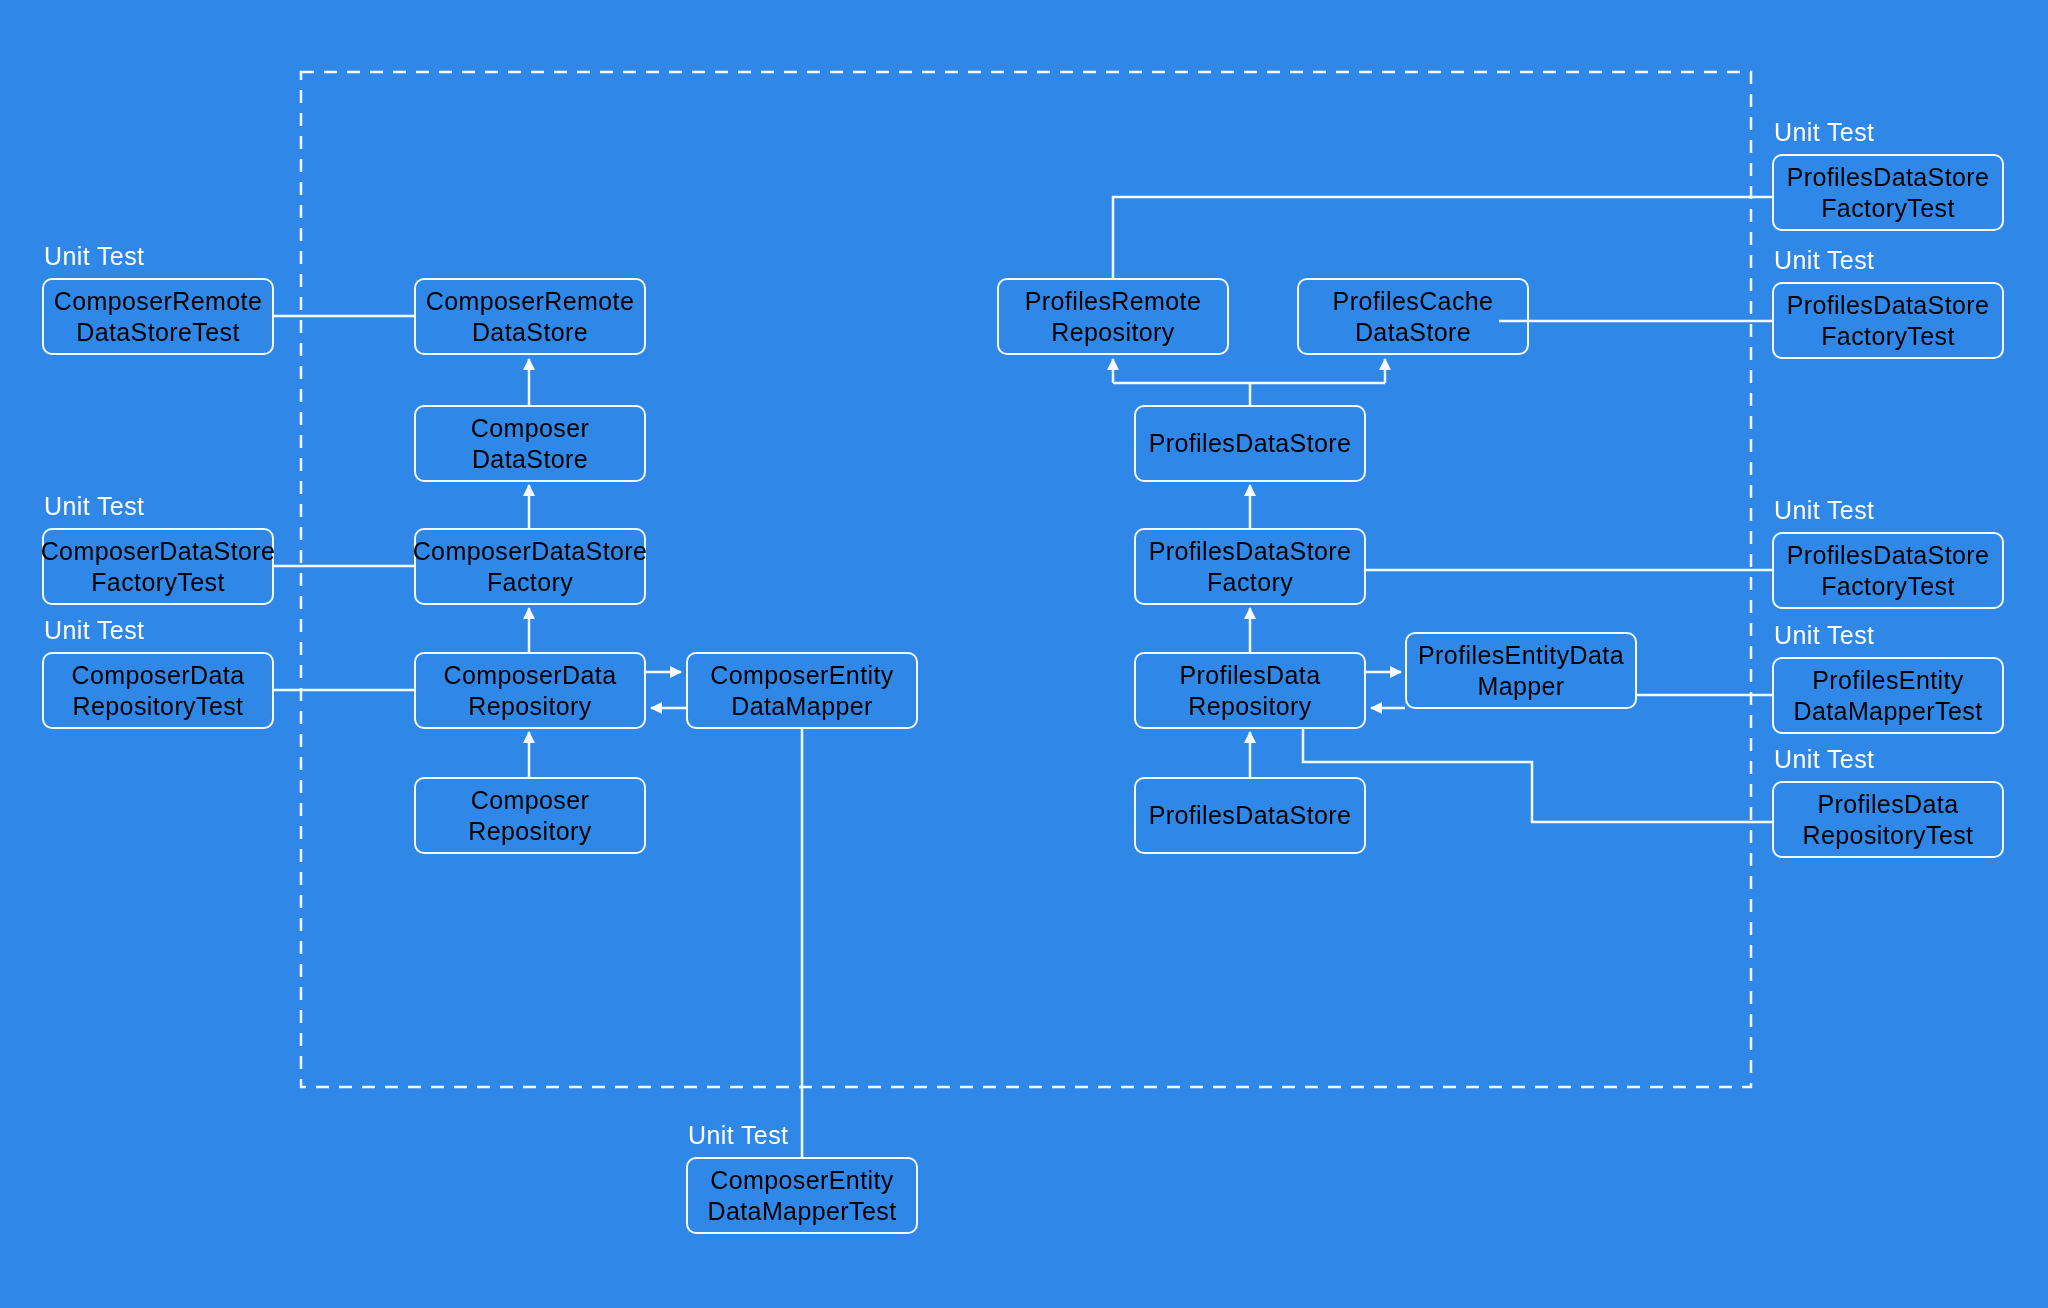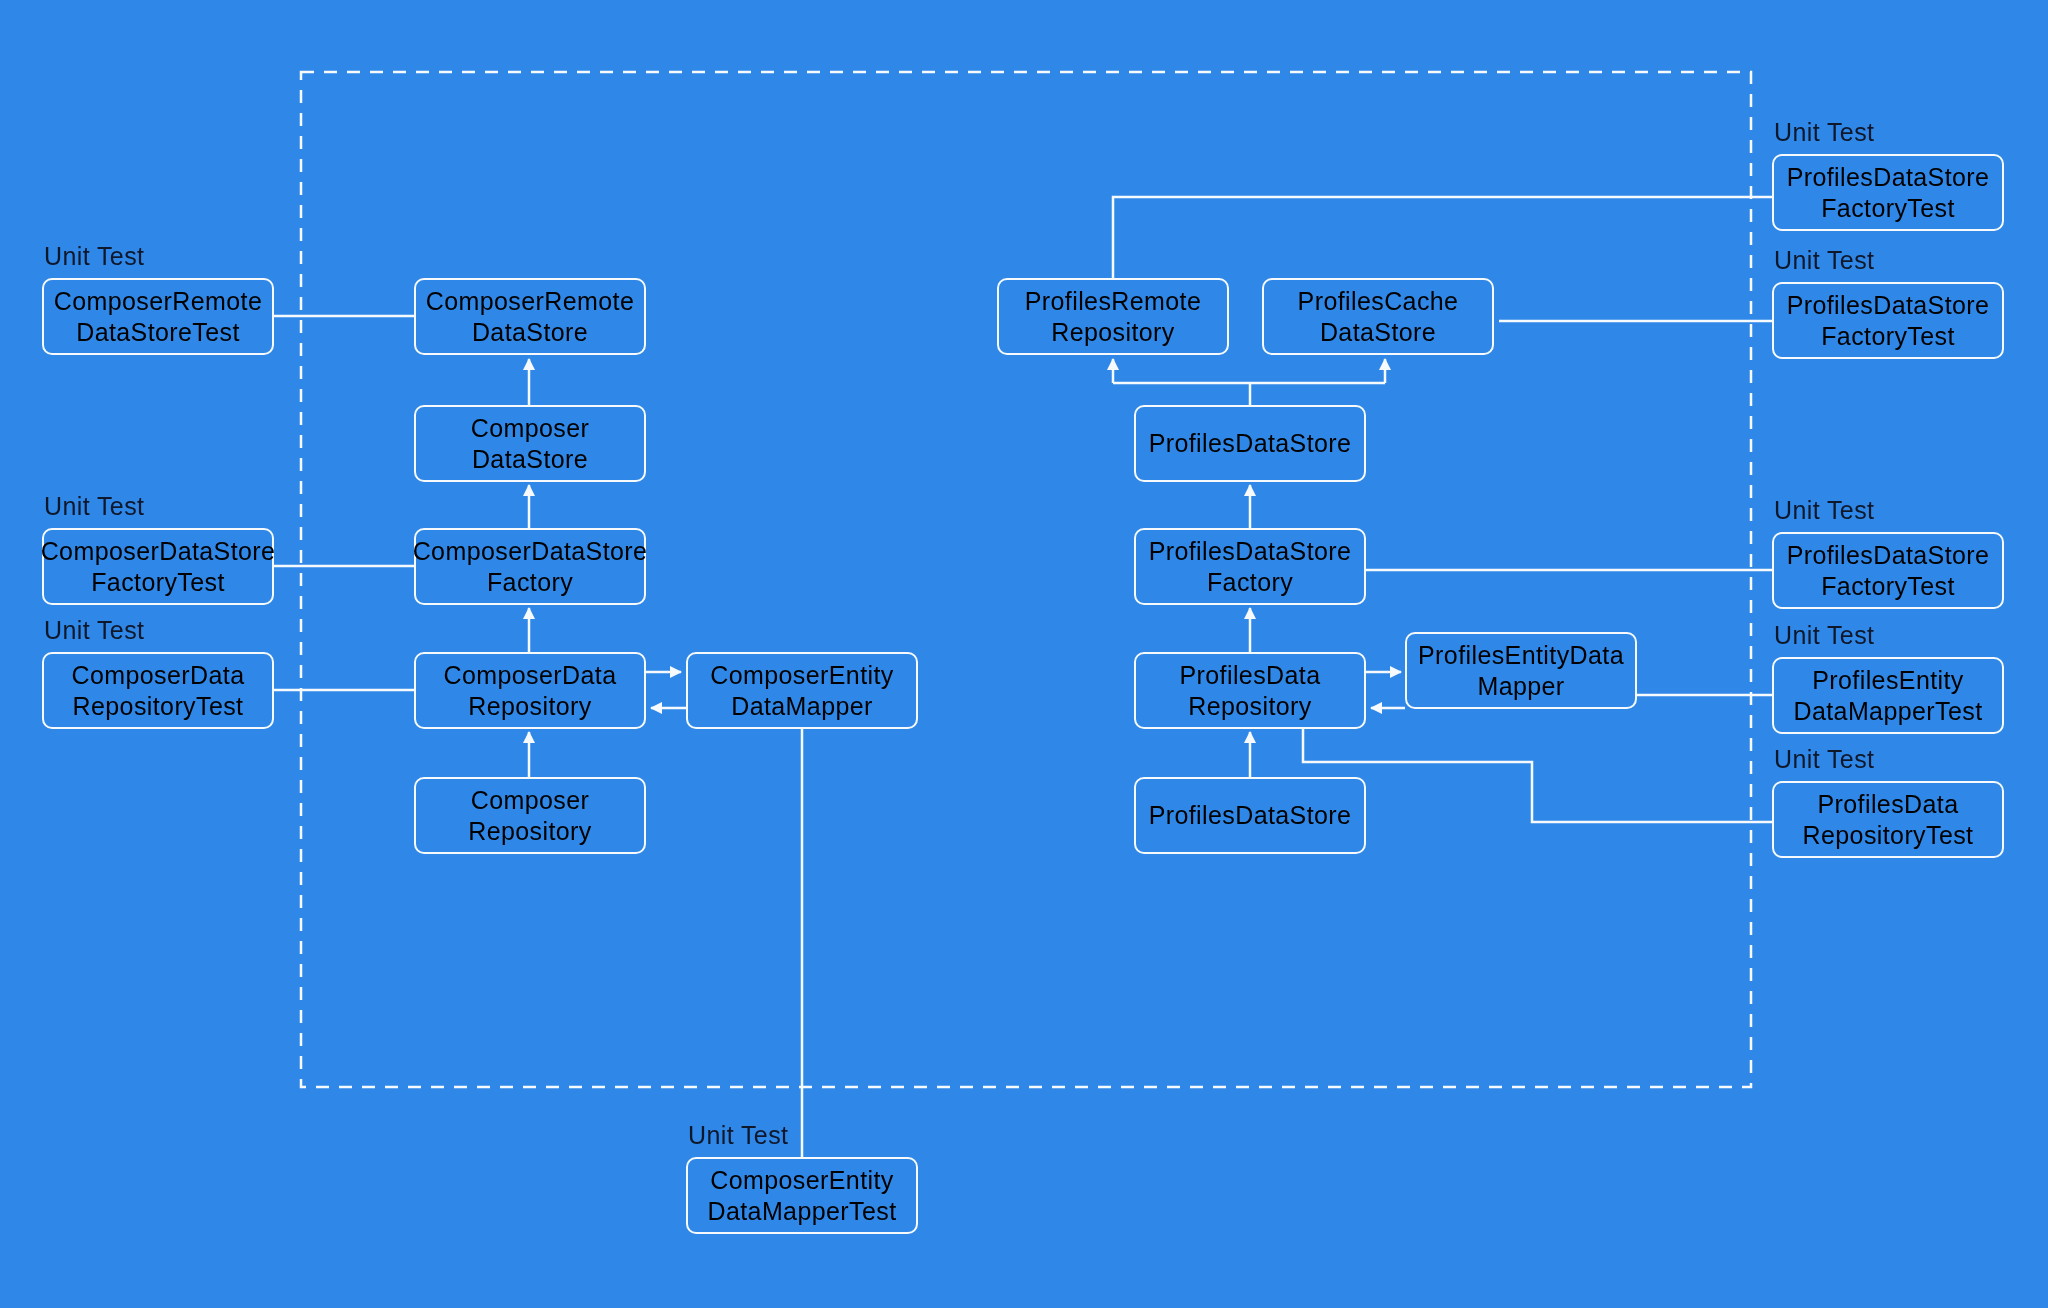--- a/index.html
+++ b/index.html
@@ -37,21 +37,21 @@
     justify-content: center;
     text-align: center;
     color: #000000;
     font-size: 25px;
     line-height: 31px;
     letter-spacing: 0.4px;
     white-space: pre-line;
   }
   .unit-label {
     position: absolute;
-    color: #0f172a;
+    color: #ffffff;
     font-size: 25px;
     line-height: 28px;
     letter-spacing: 0.4px;
     white-space: nowrap;
   }
 </style>
 </head>
 <body>
 
 <div id="canvas">
@@ -132,21 +132,21 @@
 Repository</div>
   <div class="node" style="left:686px; top:652px">ComposerEntity
 DataMapper</div>
 
   <div class="unit-label" style="left:688px; top:1121px">Unit Test</div>
   <div class="node" style="left:686px; top:1157px">ComposerEntity
 DataMapperTest</div>
 
   <div class="node" style="left:997px; top:278px">ProfilesRemote
 Repository</div>
-  <div class="node" style="left:1262px; top:278px">ProfilesCache
+  <div class="node" style="left:1297px; top:278px">ProfilesCache
 DataStore</div>
   <div class="node" style="left:1134px; top:405px">ProfilesDataStore</div>
   <div class="node" style="left:1134px; top:528px">ProfilesDataStore
 Factory</div>
   <div class="node" style="left:1134px; top:652px">ProfilesData
 Repository</div>
   <div class="node" style="left:1134px; top:777px">ProfilesDataStore</div>
   <div class="node" style="left:1405px; top:632px">ProfilesEntityData
 Mapper</div>
 

